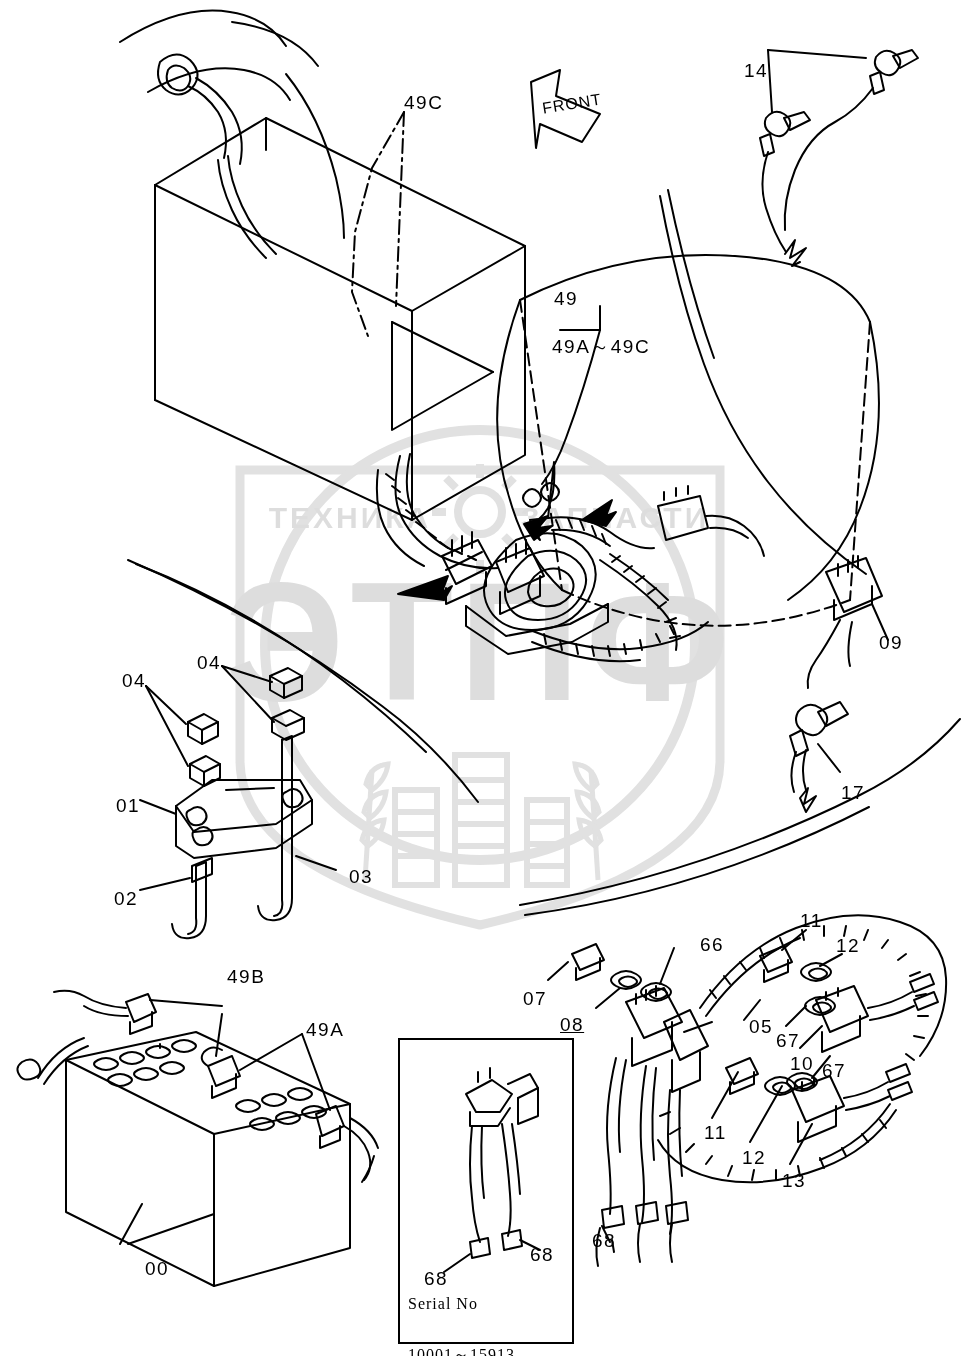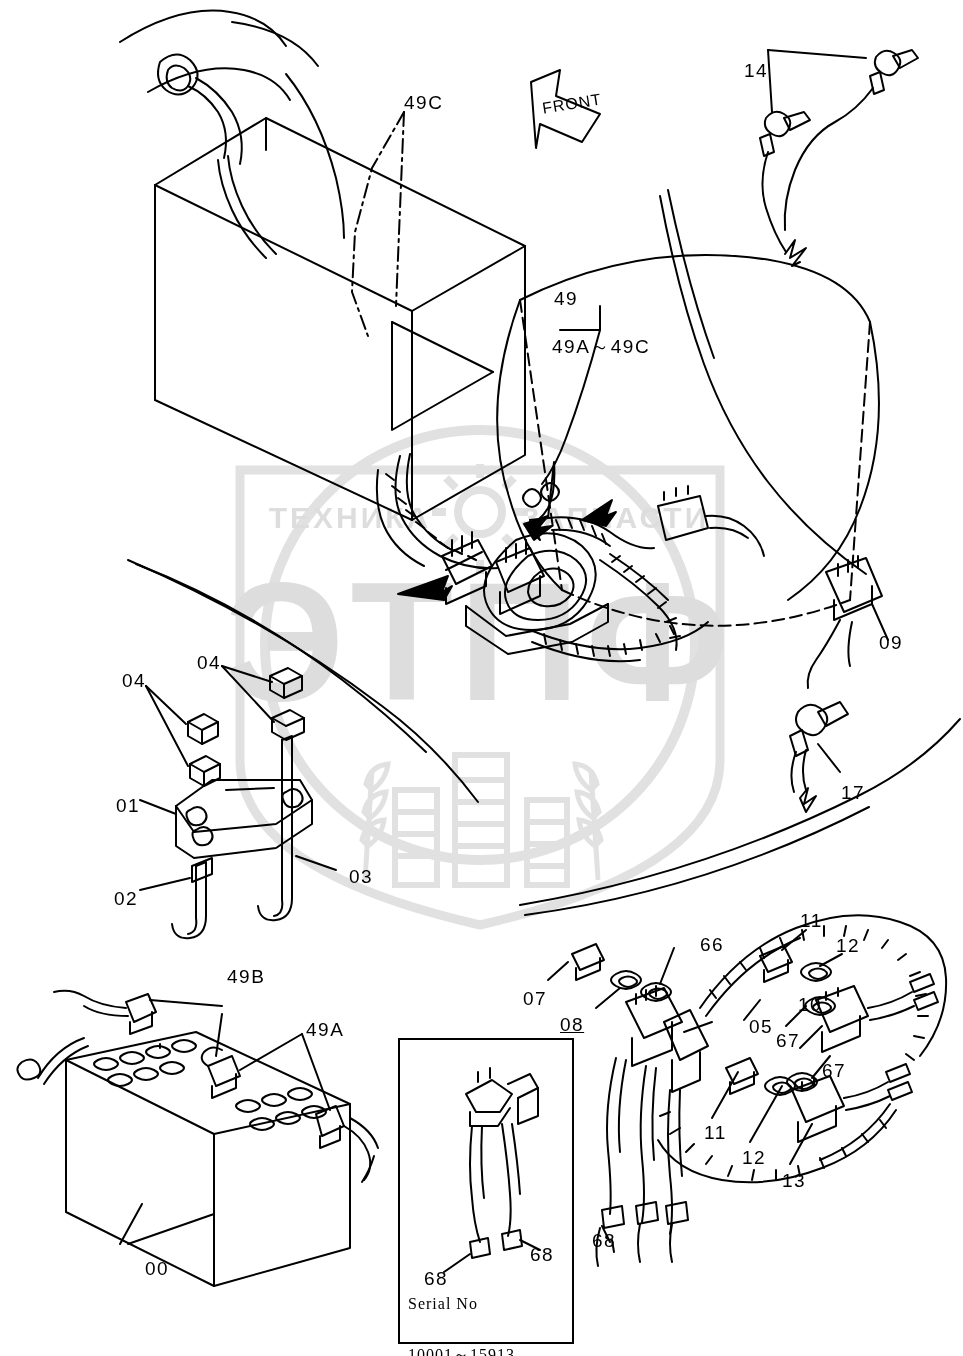--- a/index.html
+++ b/index.html
@@ -426,21 +426,21 @@
   <div class="callout" style="left:227px; top:966px;">49B</div>
   <div class="callout" style="left:306px; top:1019px;">49A</div>
   <div class="callout" style="left:109px; top:1258px;margin-left:36px;">00</div>
   <div class="callout" style="left:523px; top:988px;">07</div>
   <div class="callout" style="left:560px; top:1014px;text-decoration:underline;">08</div>
   <div class="callout" style="left:668px; top:934px;margin-left:32px;">66</div>
   <div class="callout" style="left:749px; top:1016px;">05</div>
   <div class="callout" style="left:800px; top:910px;">11</div>
   <div class="callout" style="left:836px; top:935px;">12</div>
   <div class="callout" style="left:776px; top:1030px;">67</div>
-  <div class="callout" style="left:790px; top:994px;margin-left:8px;">10</div>
+  <div class="callout" style="left:790px; top:1053px;">10</div>
   <div class="callout" style="left:822px; top:1060px;">67</div>
   <div class="callout" style="left:704px; top:1122px;">11</div>
   <div class="callout" style="left:742px; top:1147px;">12</div>
   <div class="callout" style="left:782px; top:1170px;">13</div>
   <div class="callout" style="left:592px; top:1230px;">68</div>
   <div class="callout" style="left:424px; top:1268px;">68</div>
   <div class="callout" style="left:530px; top:1244px;">68</div>
 
   <div class="front-tag" style="left:542px; top:95px;">FRONT</div>
 

